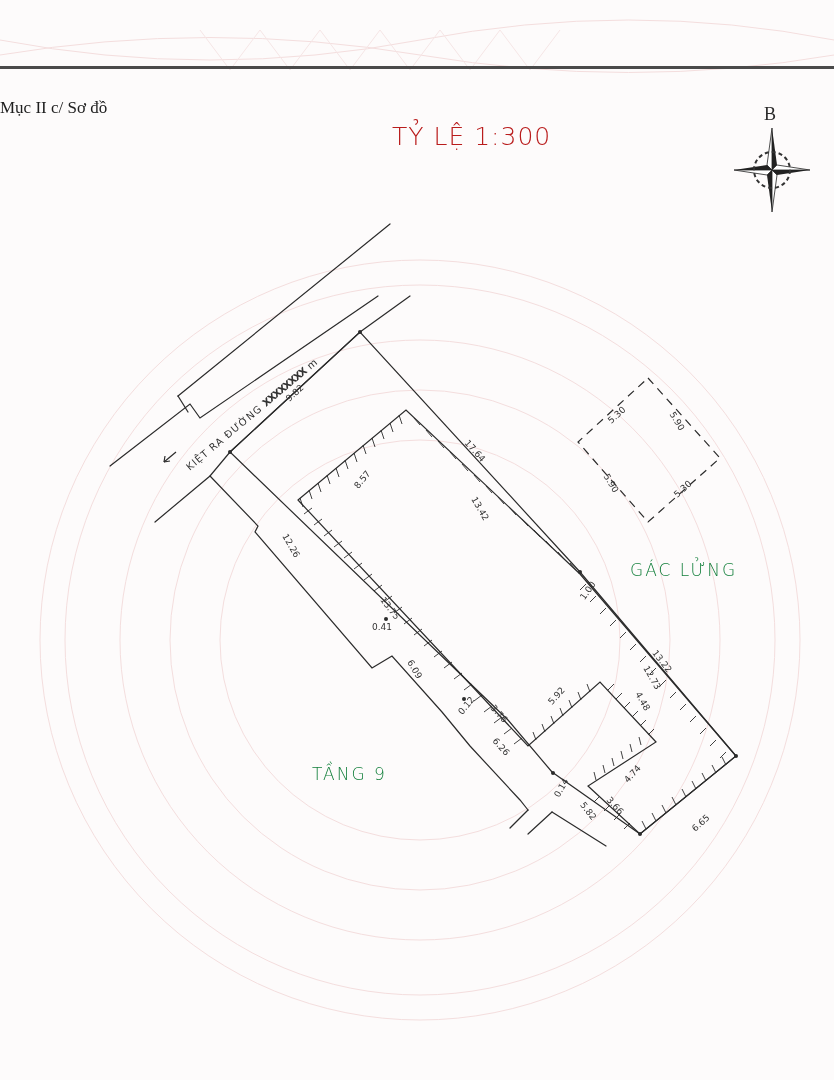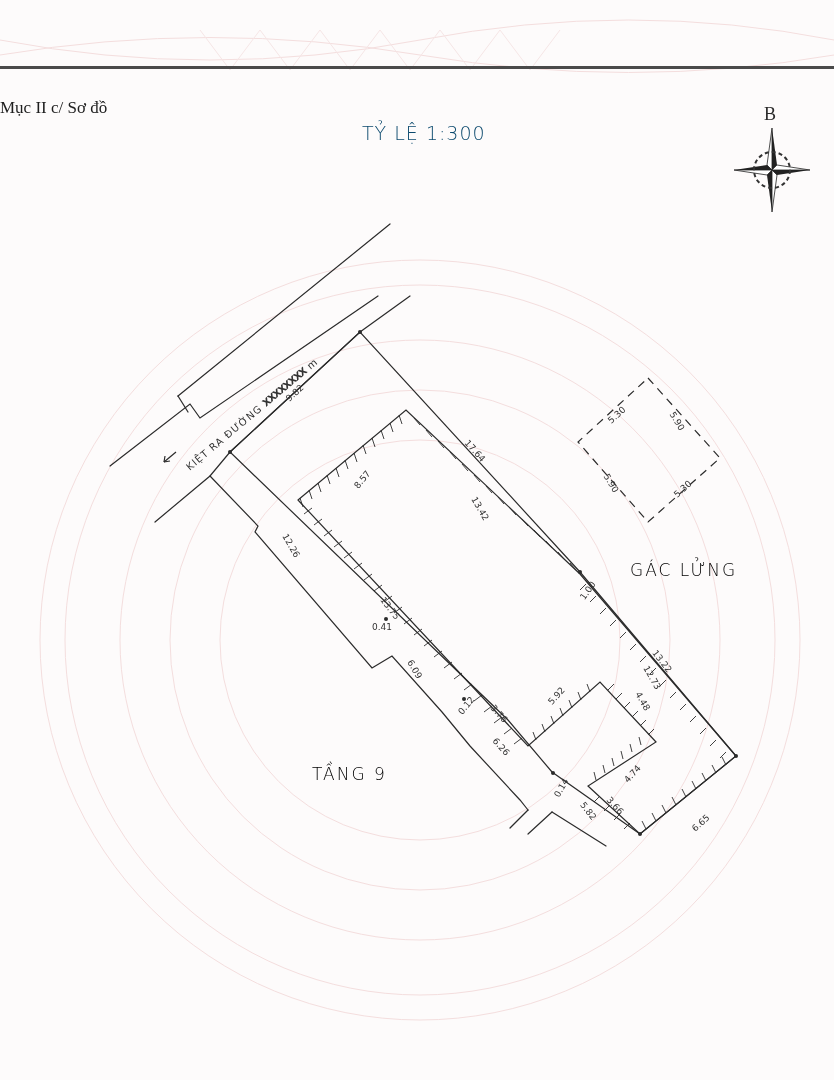--- a/index.html
+++ b/index.html
@@ -13,36 +13,36 @@
     .watermark { position: absolute; left: 0; top: 0; }
     .top-rule {
       position: absolute; left: 0; top: 66px; width: 834px; height: 3px;
       background: #4a4a4a;
     }
     .section-title {
       position: absolute; left: 0; top: 98px;
       font-family: "Liberation Serif", serif; font-size: 17px; color: #1e1e1e;
     }
     .scale-label {
-      position: absolute; left: 362px; top: 122px;
-      font-family: "DejaVu Sans", sans-serif; font-size: 19px; font-weight: 200;
-      color: #0c4a6e; letter-spacing: 1px;
+      position: absolute; left: 392px; top: 122px;
+      font-family: "DejaVu Sans", sans-serif; font-size: 25px; font-weight: 200;
+      color: #b91c1c; letter-spacing: 1px;
     }
     .compass { position: absolute; left: 732px; top: 104px; width: 80px; height: 110px; }
     .compass-letter {
       position: absolute; left: 32px; top: 0px;
       font-family: "Liberation Serif", serif; font-size: 18px; color: #2a2a2a;
     }
     .plan { position: absolute; left: 0; top: 0; }
     .lbl {
       position: absolute; font-family: "DejaVu Sans", sans-serif;
       color: #333; white-space: nowrap; transform-origin: 0 0;
     }
     .dim { font-size: 9px; }
-    .floor-label { font-size: 17px; color: #000000; letter-spacing: 2px; font-weight: 200; }
+    .floor-label { font-size: 17px; color: #15803d; letter-spacing: 2px; font-weight: 200; }
   </style>
 </head>
 <body>
 
 <div class="page">
 
   <svg class="watermark" width="834" height="1080">
     <g fill="none" stroke="#f4dede" stroke-width="1">
       <circle cx="420" cy="640" r="380"></circle>
       <circle cx="420" cy="640" r="355"></circle>

